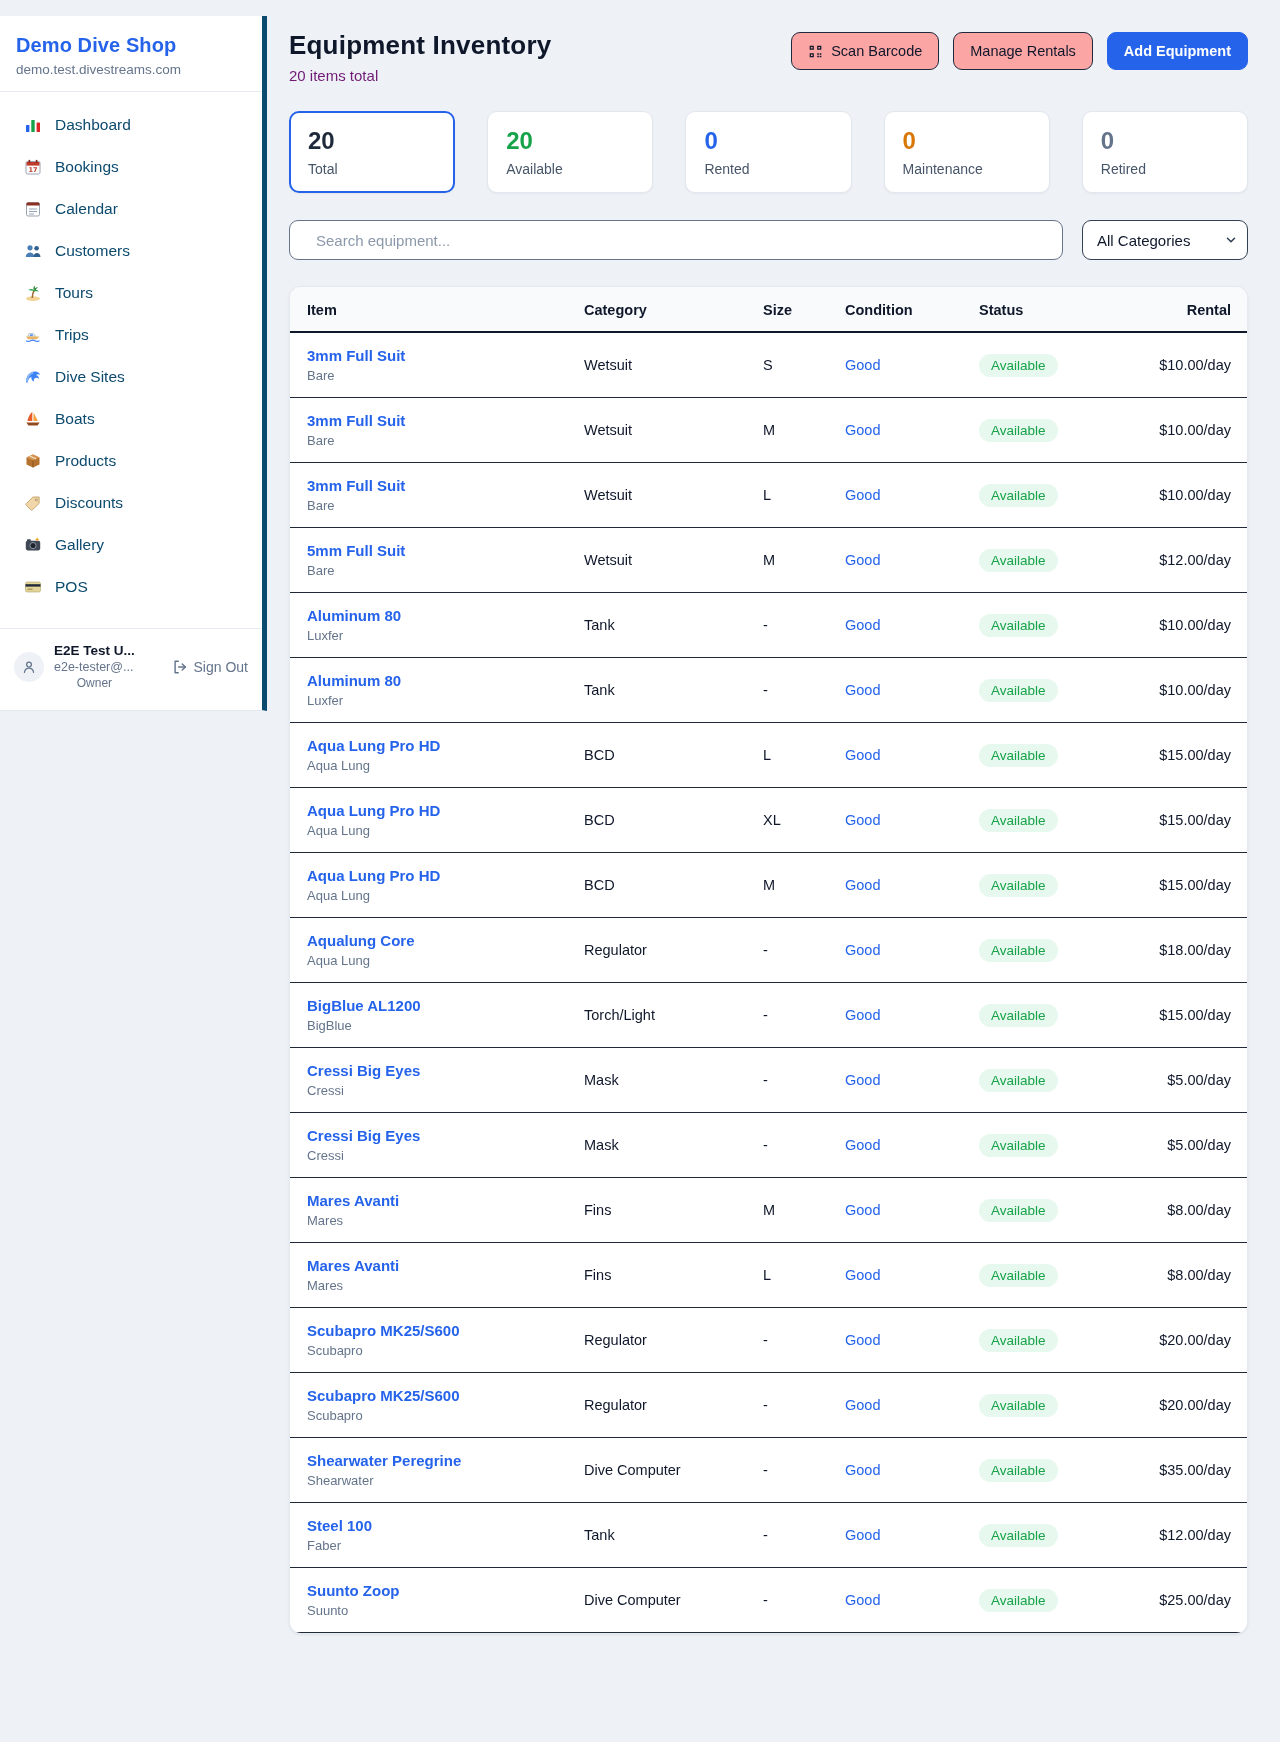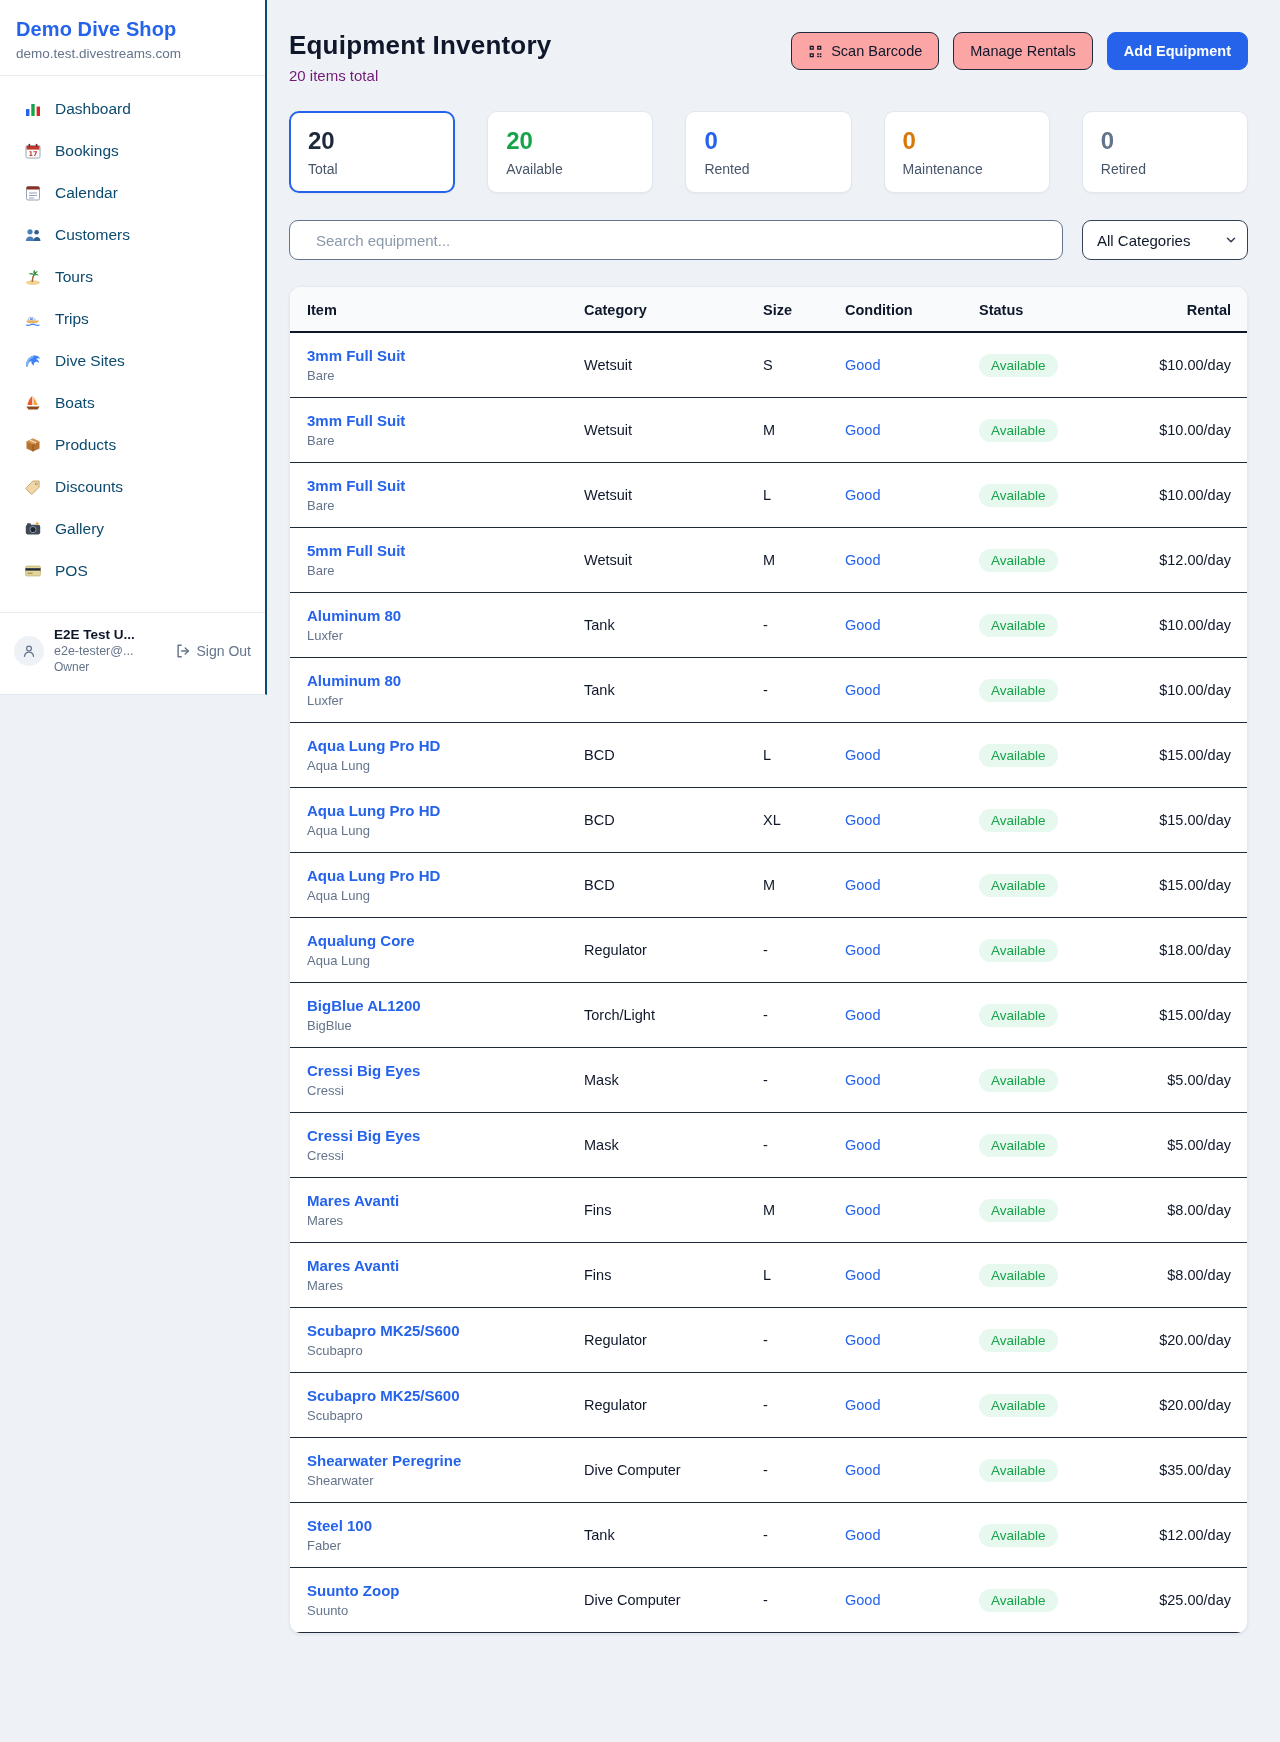--- a/index.html
+++ b/index.html
@@ -6,22 +6,22 @@
   html,body { width:1280px; }
   body {
     height:1742px;
     background:#eef2f7;
     font-family:"Liberation Sans","DejaVu Sans",sans-serif;
     color:#0f172a;
     position:relative;
   }
   
   .sidebar {
-    position:absolute; left:0; top:0; width:267px;
-    background:#fff; border-right:2px solid #0c4a6e; border-bottom:1px solid #e2e8f0;
+    position:absolute; left:0; top:16px; width:267px;
+    background:#fff; border-right:5px solid #0c4a6e; border-bottom:1px solid #e2e8f0;
     padding-bottom:4px;
   }
   .brand-block { padding:18px 16px 14px; border-bottom:1px solid #e7ebf1; }
   .brand-name { color:#2563eb; font-size:20px; font-weight:bold; letter-spacing:.1px; }
   .brand-domain { color:#64748b; font-size:13.5px; margin-top:5px; }
   .nav { padding:14px 10px 10px; }
   .nav-item {
     display:flex; align-items:center; gap:13px;
     padding:10px 14px; margin-bottom:4px; border-radius:10px;
     font-size:15.5px; color:#0c4a6e; text-decoration:none; cursor:pointer;
@@ -33,21 +33,21 @@
     border-top:1px solid #e7ebf1; margin-top:8px;
     padding:14px 14px 16px; display:flex; align-items:center; gap:10px;
   }
   .avatar {
     width:30px; height:30px; border-radius:50%; background:#eef1f6;
     display:flex; align-items:center; justify-content:center; flex:0 0 30px;
   }
   .user-info { min-width:0; }
   .user-name { font-size:13.5px; font-weight:bold; white-space:nowrap; }
   .user-email { font-size:12.5px; color:#64748b; margin-top:2px; white-space:nowrap; }
-  .user-role { font-size:12px; color:#64748b; margin-top:2px; }
+  .user-role { font-size:12px; color:#64748b; margin-top:2px;text-align:center; }
   .signout-btn {
     margin-left:auto; display:flex; align-items:center; gap:6px;
     background:none; border:none; color:#64748b; font-size:14px; cursor:pointer;
     font-family:inherit; white-space:nowrap;
   }
   
   .main { margin-left:267px; padding:30px 32px 0 22px; }
   .page-header { display:flex; align-items:flex-start; }
   .page-title { font-size:26px; font-weight:bold; letter-spacing:.2px; }
   .page-subtitle { font-size:15px; color:#701a75; margin-top:6px; }

